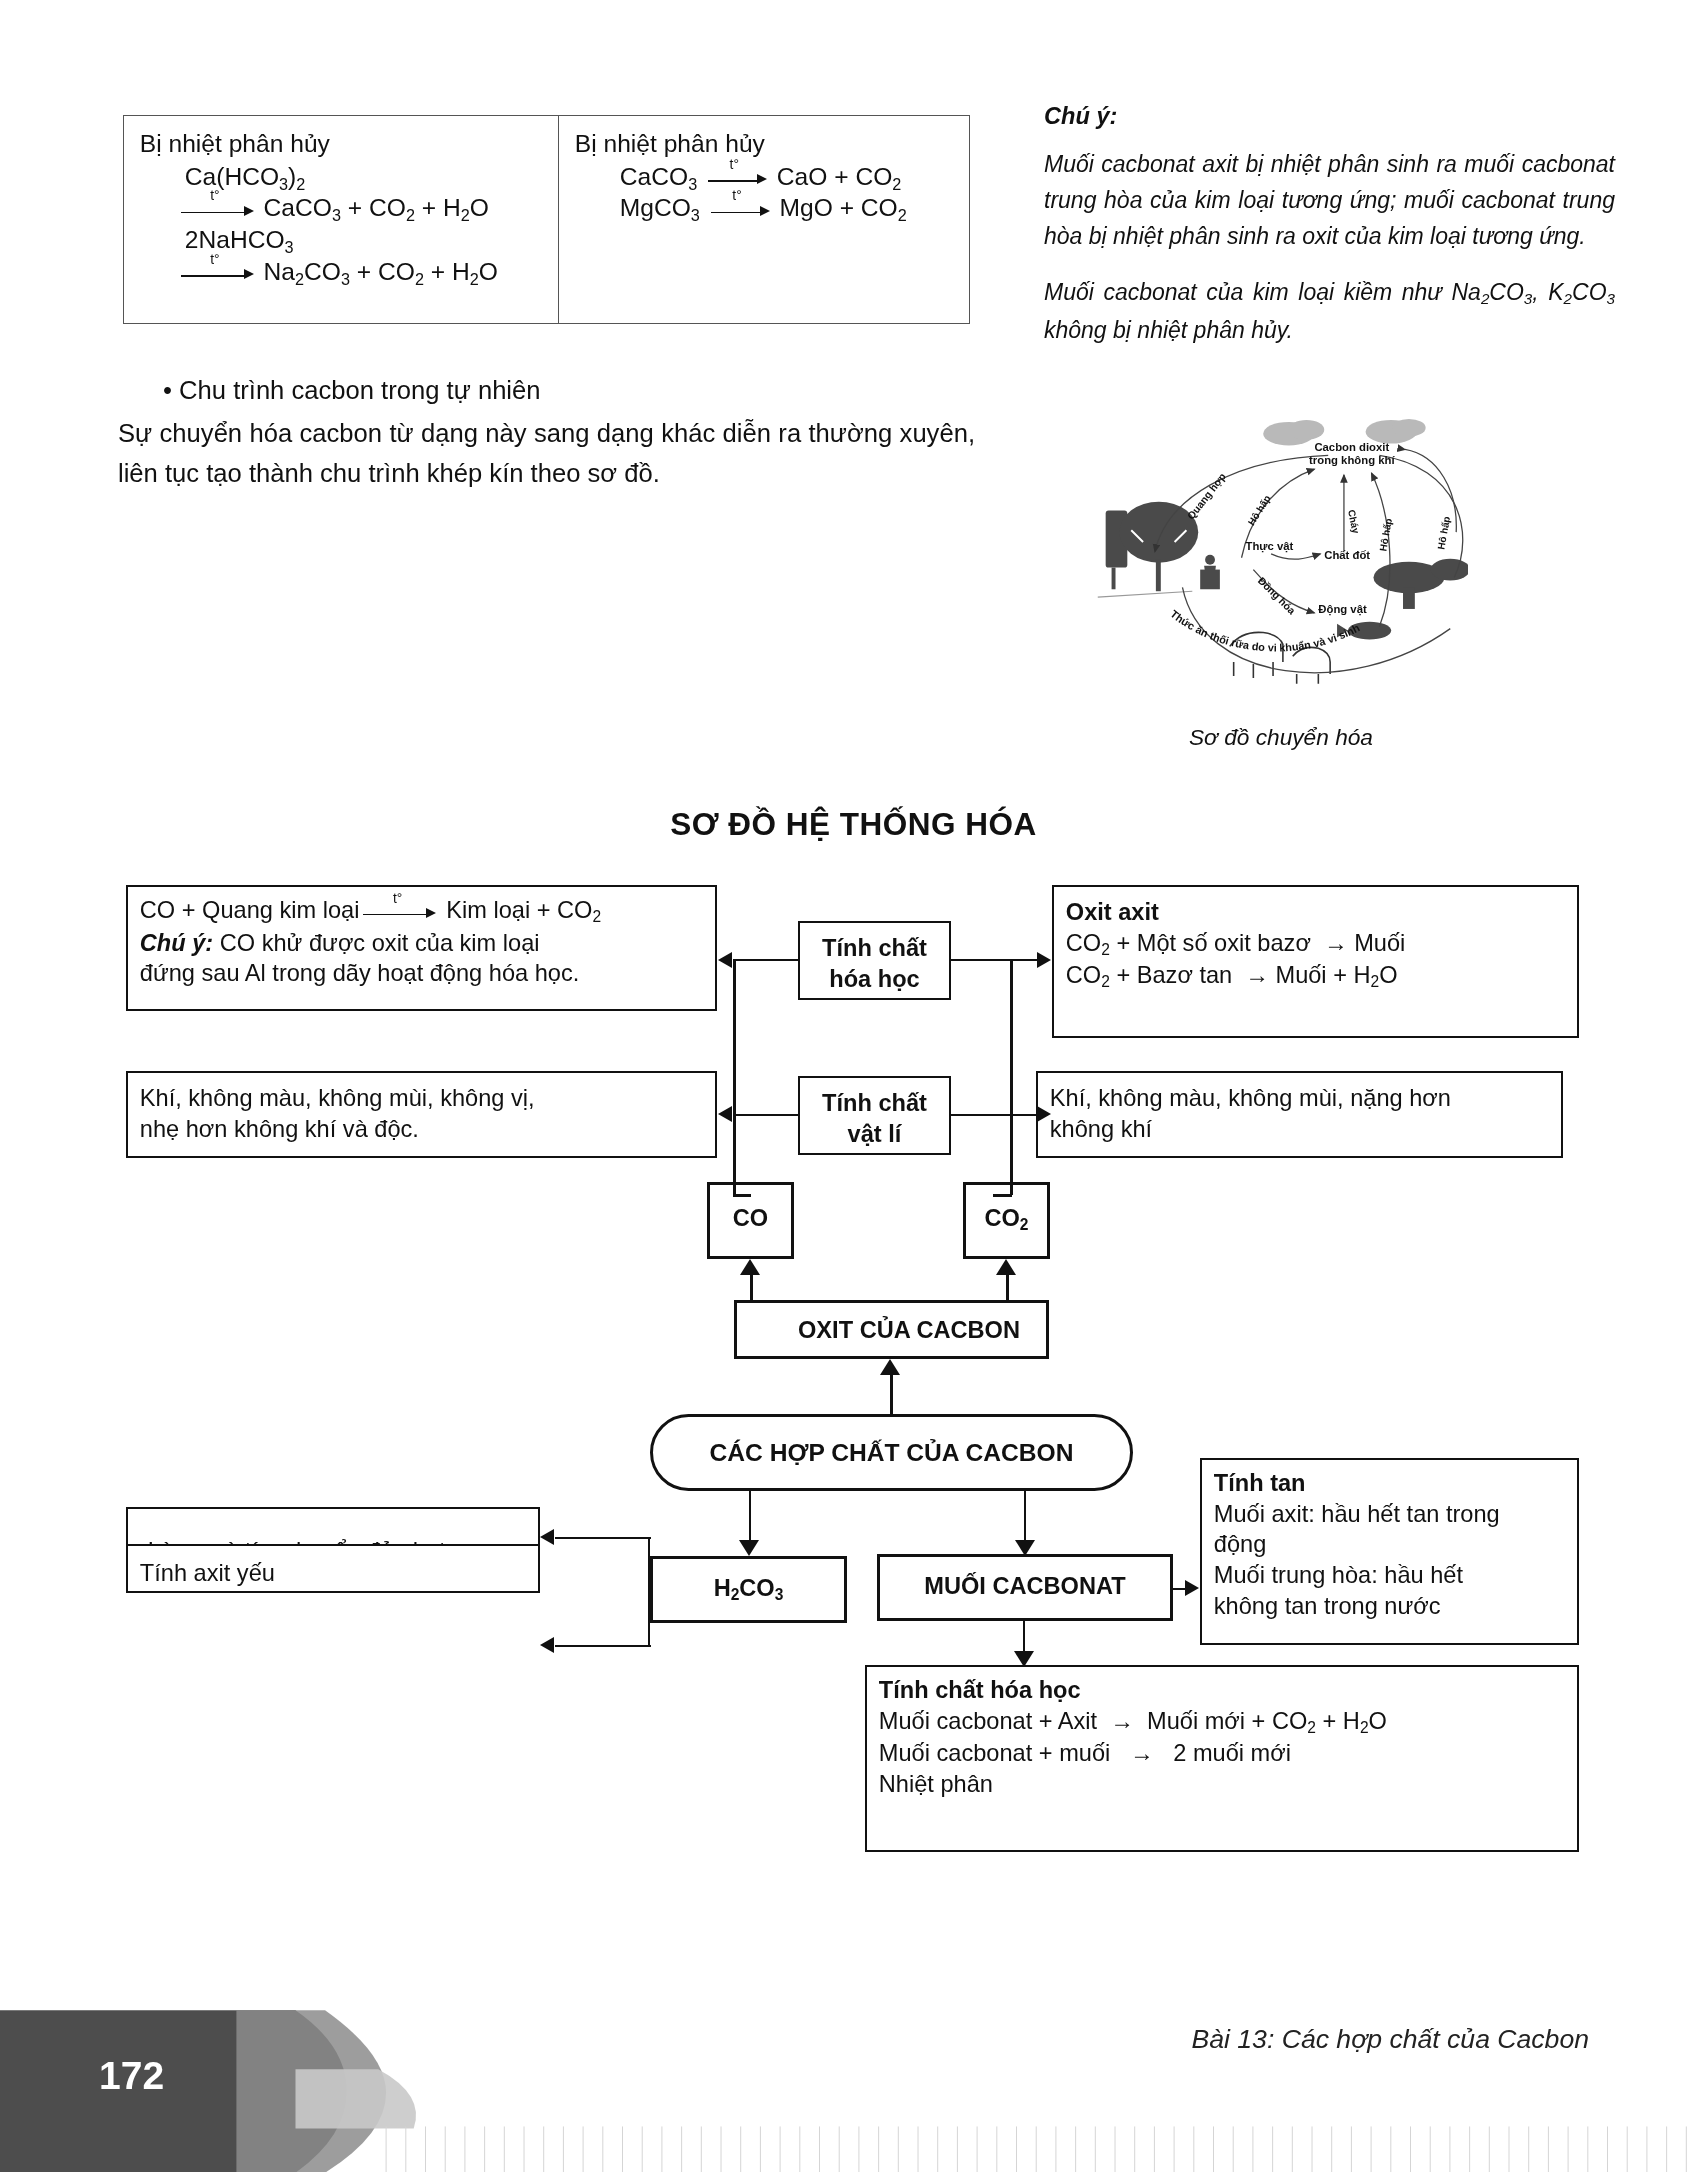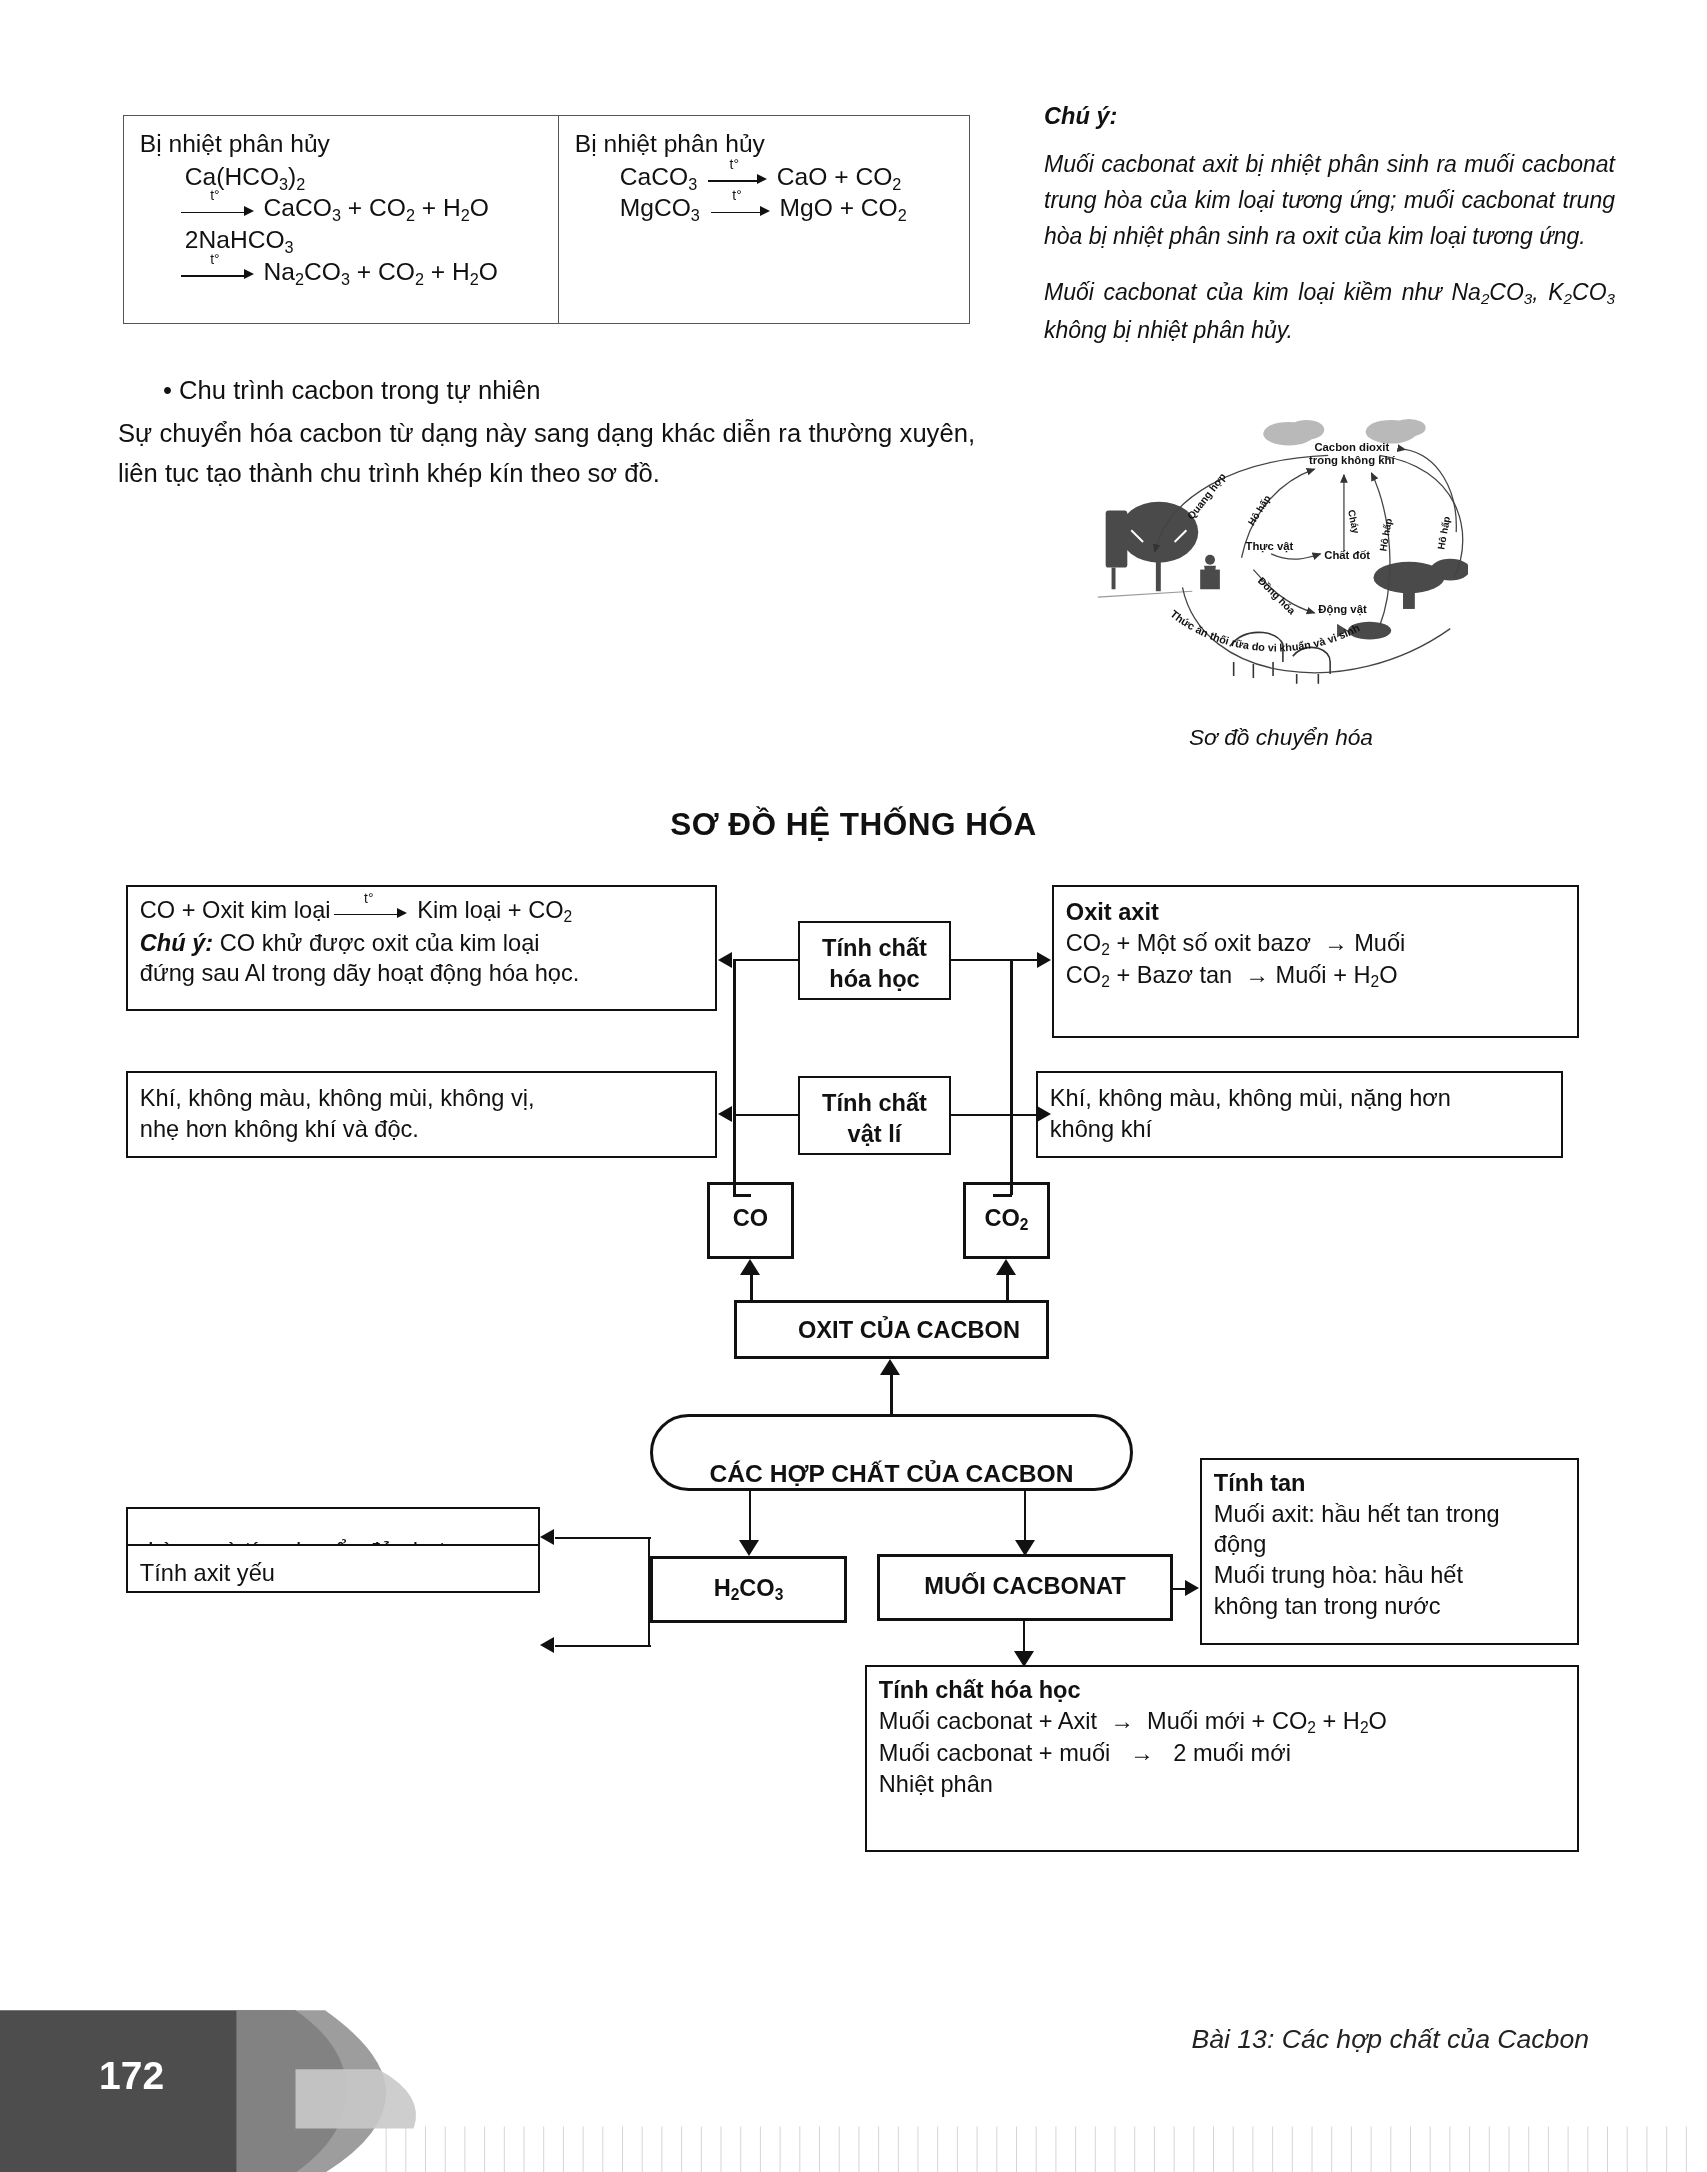--- a/index.html
+++ b/index.html
@@ -82,21 +82,21 @@
   .ar-up { position:absolute; width:0; height:0;
      border-left:10.8px solid transparent; border-right:10.8px solid transparent;
      border-bottom:16.7px solid #111; }
   .ar-down { position:absolute; width:0; height:0;
      border-left:10.8px solid transparent; border-right:10.8px solid transparent;
      border-top:16.7px solid #111; }
 
   
   #cap-main { left:650px; top:1414px; width:483px; height:77px;
      border:3.9px solid #111; border-radius:41px; background:#fff;
-     display:flex; align-items:flex-end; justify-content:center;
+     display:flex; align-items:center; justify-content:center;
      font-size:24.6px; font-weight:bold; }
 
   
   .eq { display:inline-block; position:relative; width:85px; height:21.7px;
      vertical-align:middle; margin:0 1px; }
   .eq .b1 { position:absolute; left:5.9px; top:6.9px; width:73px; height:1.6px; background:#111; }
   .eq .b2 { position:absolute; left:5.9px; top:14.8px; width:73px; height:1.6px; background:#111; }
   .eq .h1 { position:absolute; right:0; top:2px; width:0;height:0;
      border-top:4.9px solid transparent;border-bottom:4.9px solid transparent;border-left:9.9px solid #111;}
   .eq .h2 { position:absolute; left:0; top:9.9px; width:0;height:0;
@@ -217,21 +217,21 @@
       <textPath href="#arcBot" startOffset="14%">Thức ăn thối rữa do vi khuẩn và vi sinh</textPath>
     </text>
   </svg>
 </div>
 <div id="cycle-caption" class="abs">Sơ đồ chuyển hóa</div>
 
 <div id="schema-title" class="abs">SƠ ĐỒ HỆ THỐNG HÓA</div>
 
 <div class="box" style="left:126px; top:885px; width:591px; height:126px;">
   <div class="inner">
-    <div class="btxt"><span>CO + Oxit kim loại</span><span class="arrow"><span class="bar"></span><span class="head"></span><span class="to">t°</span></span><span>Kim loại + CO</span><sub>2</sub></div>
+    <div class="btxt"><span>CO + Quang kim loại</span><span class="arrow"><span class="bar"></span><span class="head"></span><span class="to">t°</span></span><span>Kim loại + CO</span><sub>2</sub></div>
     <div class="btxt"><span class="italic-bold">Chú ý:</span><span> CO khử được oxit của kim loại</span></div>
     <div class="btxt">đứng sau Al trong dãy hoạt động hóa học.</div>
   </div>
 </div>
 
 <div class="box" style="left:798px; top:921px; width:153px; height:79px;">
   <div class="inner center" style="padding-top:9.9px;">
     <div class="btxt bold">Tính chất</div>
     <div class="btxt bold">hóa học</div>
   </div>

